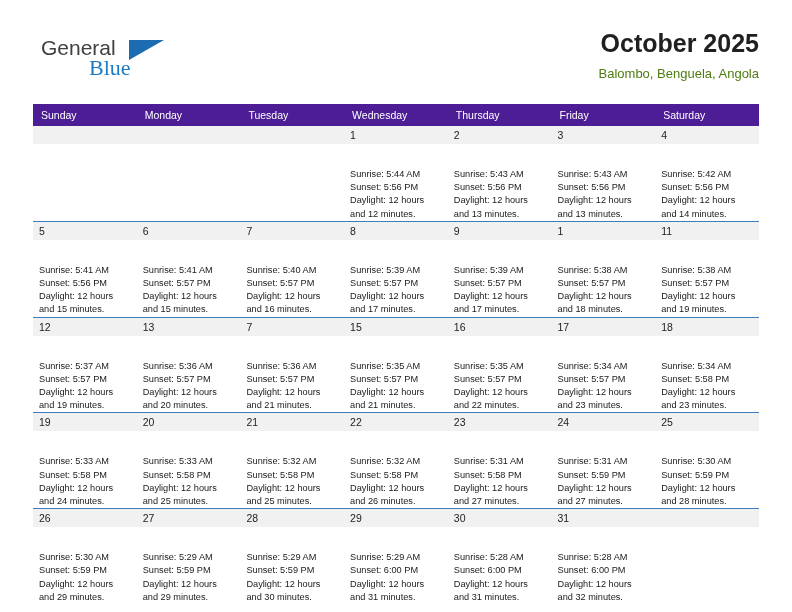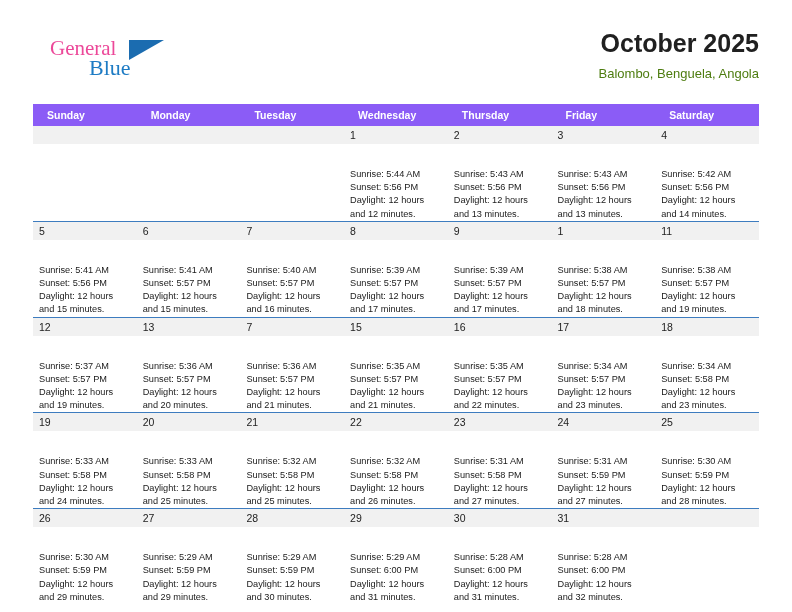--- a/index.html
+++ b/index.html
@@ -31,26 +31,26 @@
   }
   .brand {
     position: absolute;
     left: 0;
     top: 8px;
     width: 220px;
     height: 56px;
   }
   .brand-general {
     position: absolute;
-    left: 17px;
+    left: 8px;
     top: 0;
     font-size: 21px;
     letter-spacing: 0px;
-    color: #ec4899;
-    font-family: Liberation Serif, serif;
+    color: #404040;
+    font-family: Liberation Sans, sans-serif;
   }
   .brand-blue {
     position: absolute;
     left: 56px;
     top: 19px;
     font-size: 22px;
     color: #1d7bc4;
     font-family: Liberation Serif, serif;
   }
   .brand-triangle {
@@ -87,26 +87,26 @@
   
   .calendar {
     position: absolute;
     left: 33px;
     top: 104px;
     width: 726px;
     border-collapse: collapse;
     table-layout: fixed;
   }
   .calendar th {
-    background: #8b5cf6;
+    background: #4c1d95;
     color: #ffffff;
     font-size: 10.5px;
-    font-weight: bold;
+    font-weight: normal;
     text-align: left;
-    padding: 5px 0 5px 14px;
+    padding: 5px 0 5px 8px;
     height: 11px;
     border: none;
   }
   .calendar td {
     vertical-align: top;
     padding: 0;
     border: none;
     height: 90px;
     border-top: 1px solid #3d7cbf;
   }

